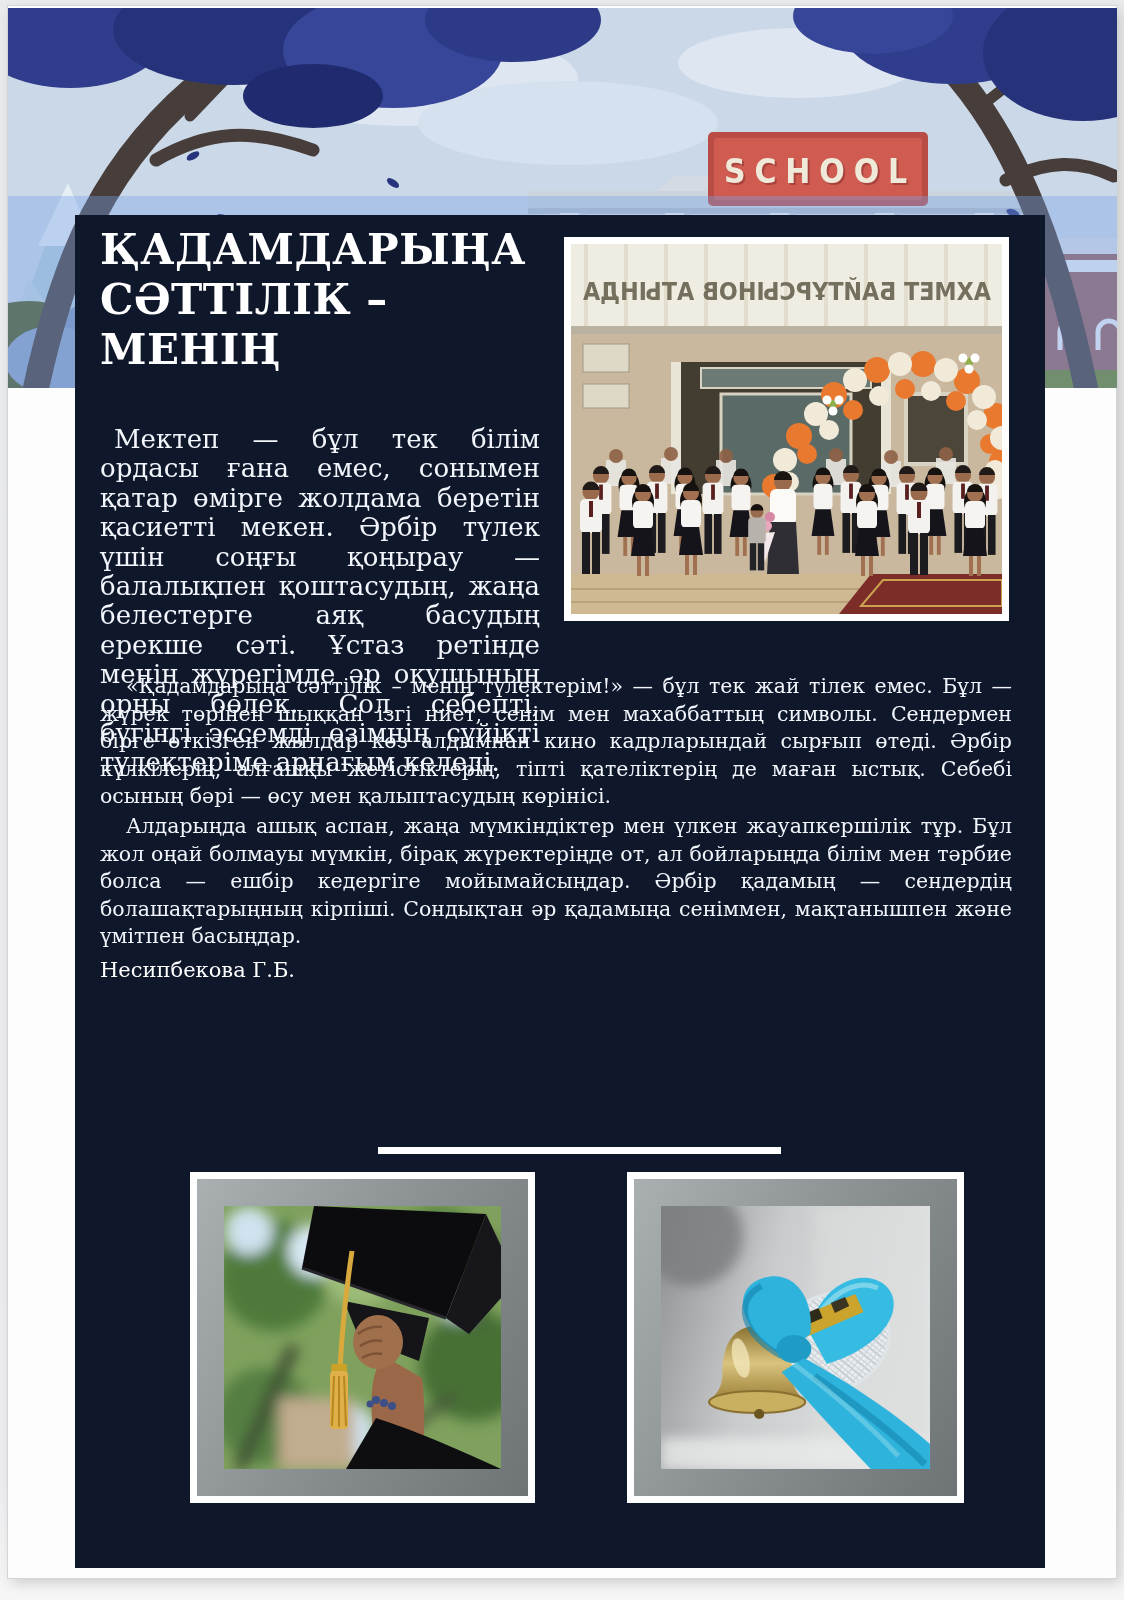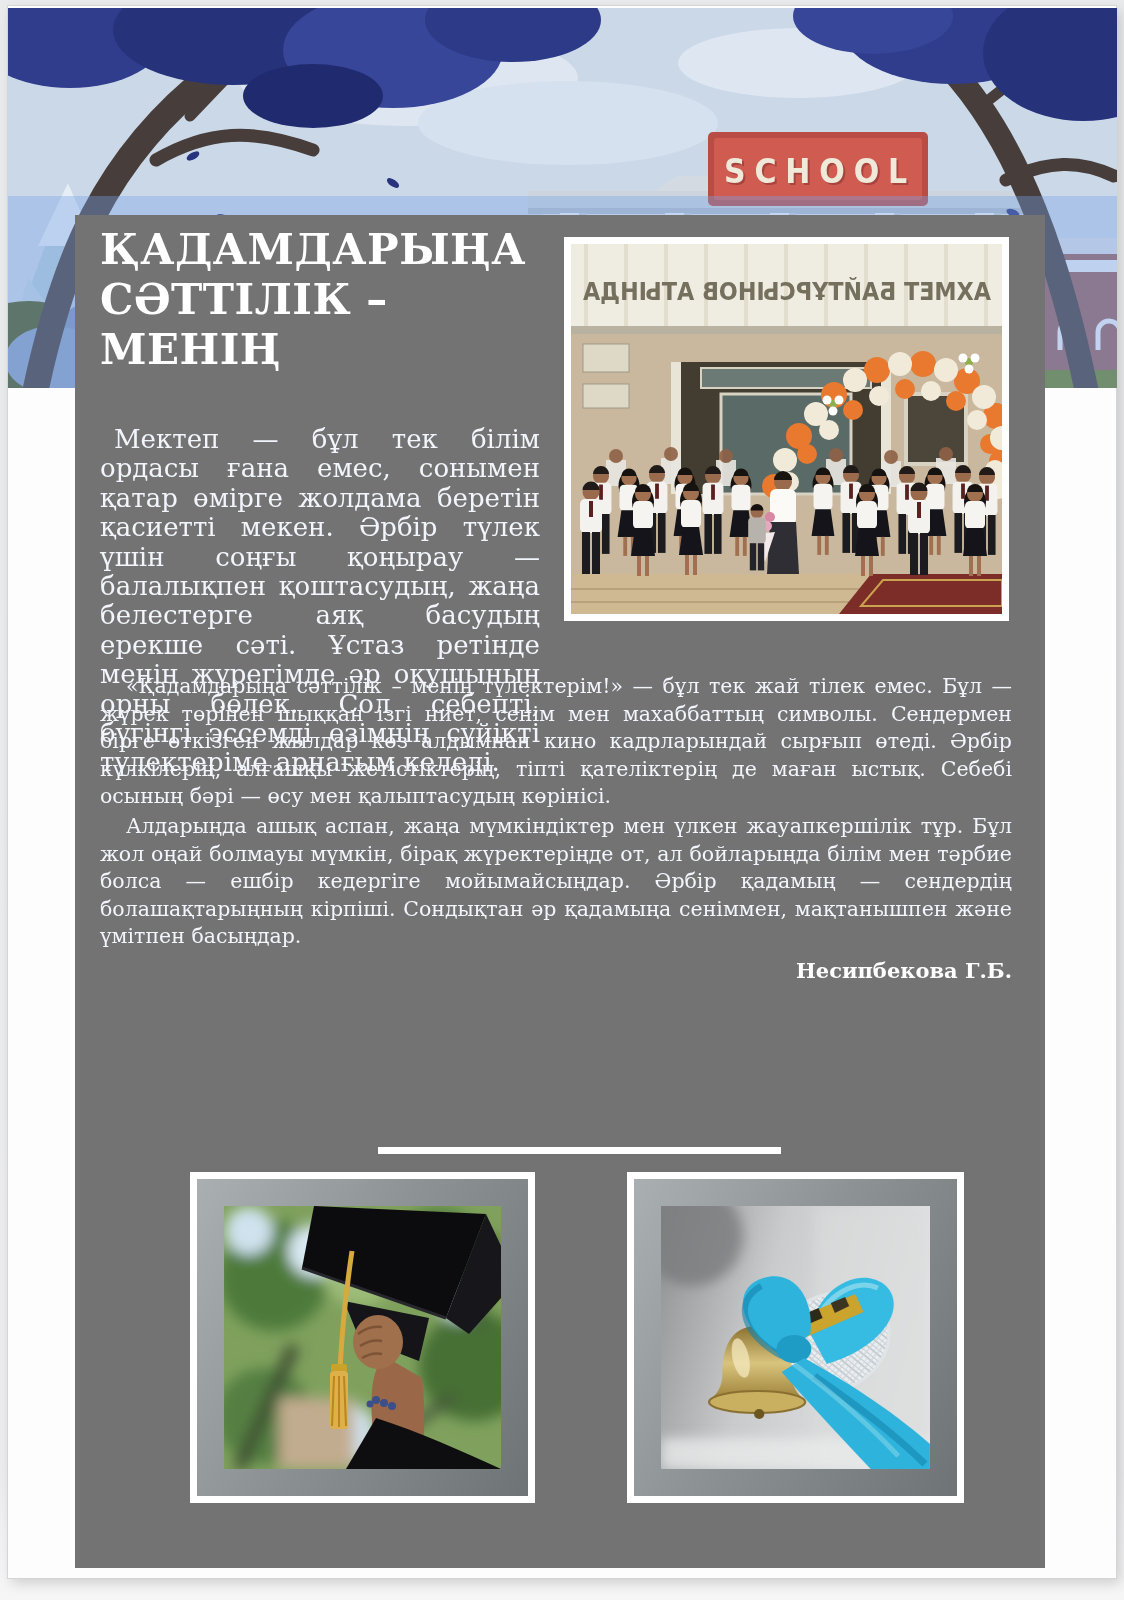--- a/index.html
+++ b/index.html
@@ -3,31 +3,31 @@
 <meta charset="utf-8">
 <style>
 *{margin:0;padding:0;box-sizing:border-box}
 html,body{width:1124px;height:1600px}
 body{position:relative;background:#eceded;font-family:"DejaVu Serif","Liberation Serif",serif;overflow:hidden}
 #canvas{position:absolute;inset:0;background:linear-gradient(180deg,#e9eaeb 0%,#ececee 92%,#f6f6f7 100%)}
 .page{position:absolute;left:8px;top:6px;width:1108px;height:1572px;background:#fdfdfd;
       box-shadow:0 0 0 1px #d4d5d7, 4px 5px 12px rgba(0,0,0,.16)}
 .illo{position:absolute;left:0;top:2px;width:1109px;height:380px;overflow:hidden}
 .illo svg{display:block}
-.panel{position:absolute;left:67px;top:209px;width:970px;height:1353px;background:#737373;color:#f2f6fc}
+.panel{position:absolute;left:67px;top:209px;width:970px;height:1353px;background:#0f172a;color:#f2f6fc}
 .title{position:absolute;left:25px;top:10px;width:462px;font-weight:bold;color:#ffffff;
        font-size:42px;line-height:50px;letter-spacing:.5px}
 .title span{display:block}
 .intro{position:absolute;left:25px;top:210px;width:440px;font-size:26px;line-height:29.4px;
        text-align:justify;text-indent:14px}
 .photo-students{position:absolute;left:489px;top:22px;width:445px;height:384px;background:#fff;padding:7px}
 .photo-students svg{display:block;width:431px;height:370px}
 .body-text{position:absolute;left:25px;top:458px;width:912px;font-size:20.5px;line-height:27.6px;text-align:justify}
 .body-text p{text-indent:26px;margin:0 0 2px 0}
-.sig{margin-top:6px;text-align:right;font-weight:bold;font-size:21px;line-height:27px;color:#ffffff}
+.sig{margin-top:6px;text-align:left;font-weight:normal;font-size:21px;line-height:27px;color:#ffffff}
 .divider{position:absolute;left:303px;top:932px;width:403px;height:7px;background:#ffffff}
 .frame{position:absolute;top:957px;height:331px;background:#ffffff;padding:7px}
 .frame-left{left:115px;width:345px}
 .frame-right{left:552px;width:337px}
 .matte{position:relative;width:100%;height:100%;
        background:linear-gradient(118deg,#aaafb1 0%,#8d9295 45%,#6e7376 100%)}
 .ph{position:absolute;left:27px;top:27px;right:27px;bottom:27px;overflow:hidden}
 .ph svg{display:block;width:100%;height:100%}
 </style>
 </head>

